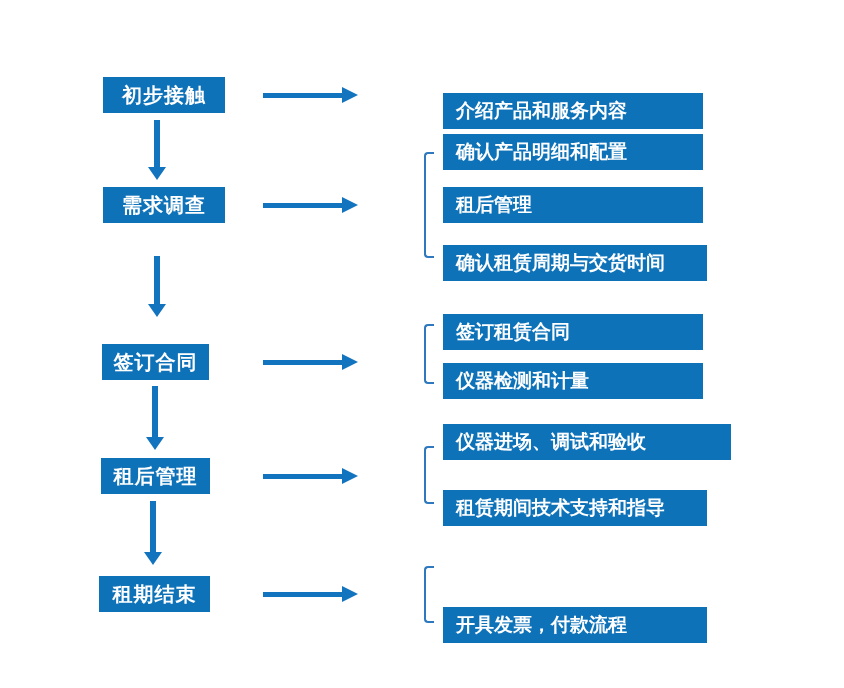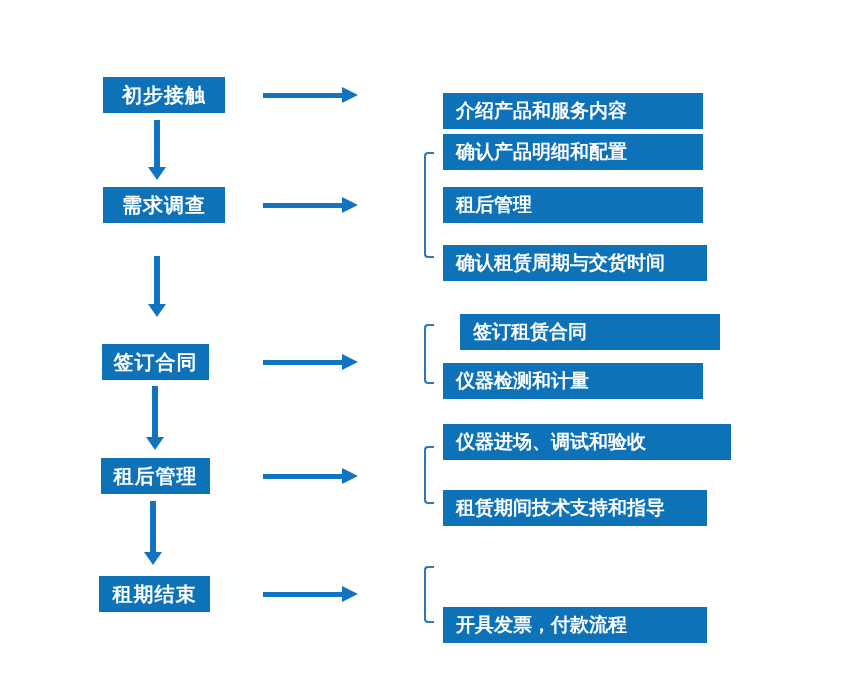--- a/index.html
+++ b/index.html
@@ -106,21 +106,21 @@
   <div class="bracket" style="left:424px;top:324px;height:60px"></div>
   <div class="bracket" style="left:424px;top:446px;height:58px"></div>
   <div class="bracket" style="left:424px;top:566px;height:57px"></div>
 
   <div class="box rbox" style="left:443px;top:93px;width:260px">介绍产品和服务内容</div>
 
   <div class="box rbox" style="left:443px;top:134px;width:260px">确认产品明细和配置</div>
   <div class="box rbox" style="left:443px;top:187px;width:260px">租后管理</div>
   <div class="box rbox" style="left:443px;top:245px;width:264px">确认租赁周期与交货时间</div>
 
-  <div class="box rbox" style="left:460px;top:314px;width:260px">签订租赁合同</div>
+  <div class="box rbox" style="left:443px;top:314px;width:260px">签订租赁合同</div>
   <div class="box rbox" style="left:443px;top:363px;width:260px">仪器检测和计量</div>
 
   <div class="box rbox" style="left:443px;top:424px;width:288px">仪器进场、调试和验收</div>
   <div class="box rbox" style="left:443px;top:490px;width:264px">租赁期间技术支持和指导</div>
 
   <div class="box rbox" style="left:443px;top:607px;width:264px">开具发票，付款流程</div>
 
 </div>
 
 </body></html>

